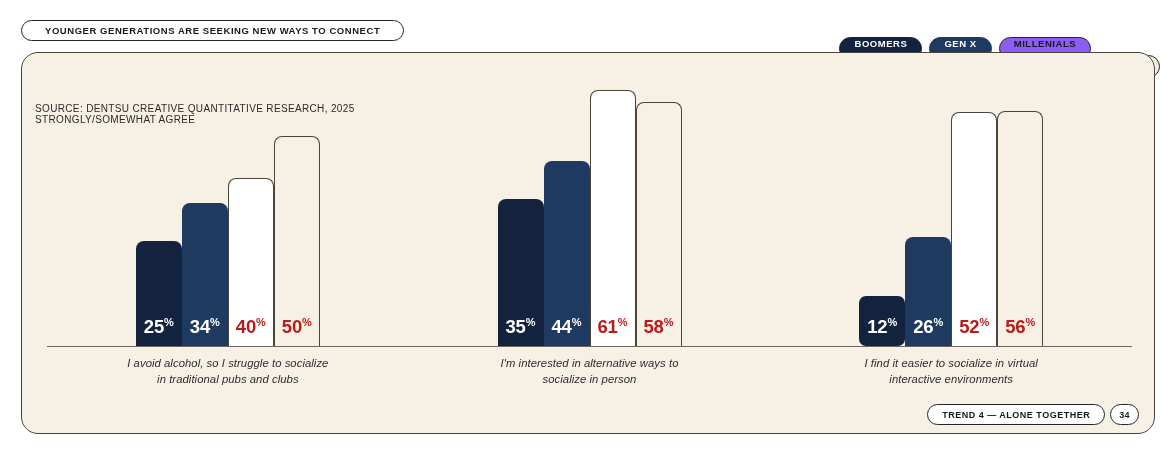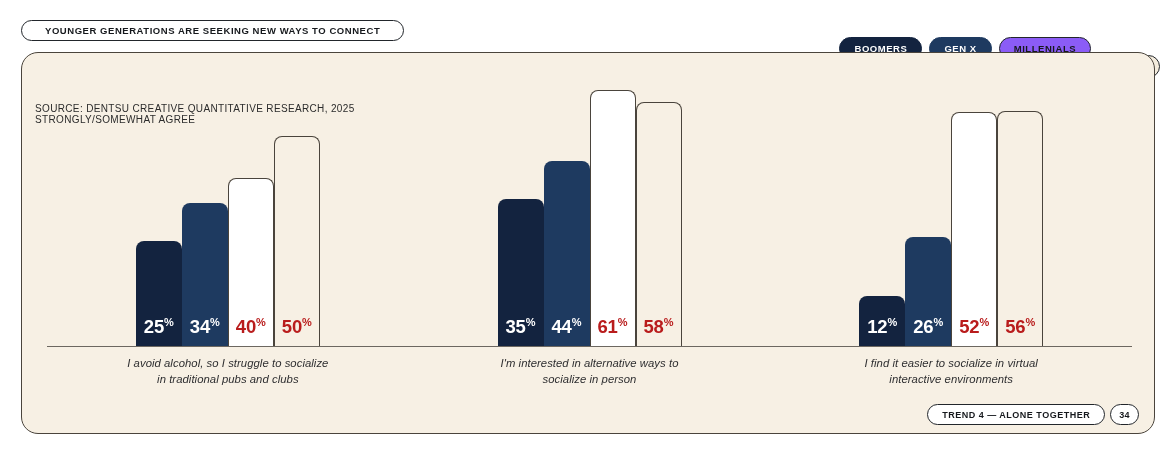--- a/index.html
+++ b/index.html
@@ -50,21 +50,20 @@
     top: 19px;
     display: flex;
     align-items: center;
     gap: 7px;
   }
   .chip {
     height: 23px;
     padding: 0 14px;
     border-radius: 12px;
     display: flex;
-    align-items: center;
     justify-content: center;
     box-sizing: border-box;
     border: 1.4px solid #22262b;
     white-space: nowrap;
   }
   .chip span {
     font-size: 9.5px;
     font-weight: bold;
     letter-spacing: 0.55px;
   }
@@ -304,21 +303,21 @@
             <div class="bar c2" style="height: 256.2px;">
               <div class="val"><span>61</span><span class="pct">%</span></div>
             </div>
             <div class="bar c3" style="height: 243.6px;">
               <div class="val"><span>58</span><span class="pct">%</span></div>
             </div>
           </div>
         </div>
         <div class="group">
           <div class="bars">
-            <div class="bar c0" style="height: 50.4px;">
+            <div class="bar c0" style="height: 50.4px; border-radius: 7px;">
               <div class="val"><span>12</span><span class="pct">%</span></div>
             </div>
             <div class="bar c1" style="height: 109.2px;">
               <div class="val"><span>26</span><span class="pct">%</span></div>
             </div>
             <div class="bar c2" style="height: 234px;">
               <div class="val"><span>52</span><span class="pct">%</span></div>
             </div>
             <div class="bar c3" style="height: 235.2px;">
               <div class="val"><span>56</span><span class="pct">%</span></div>

